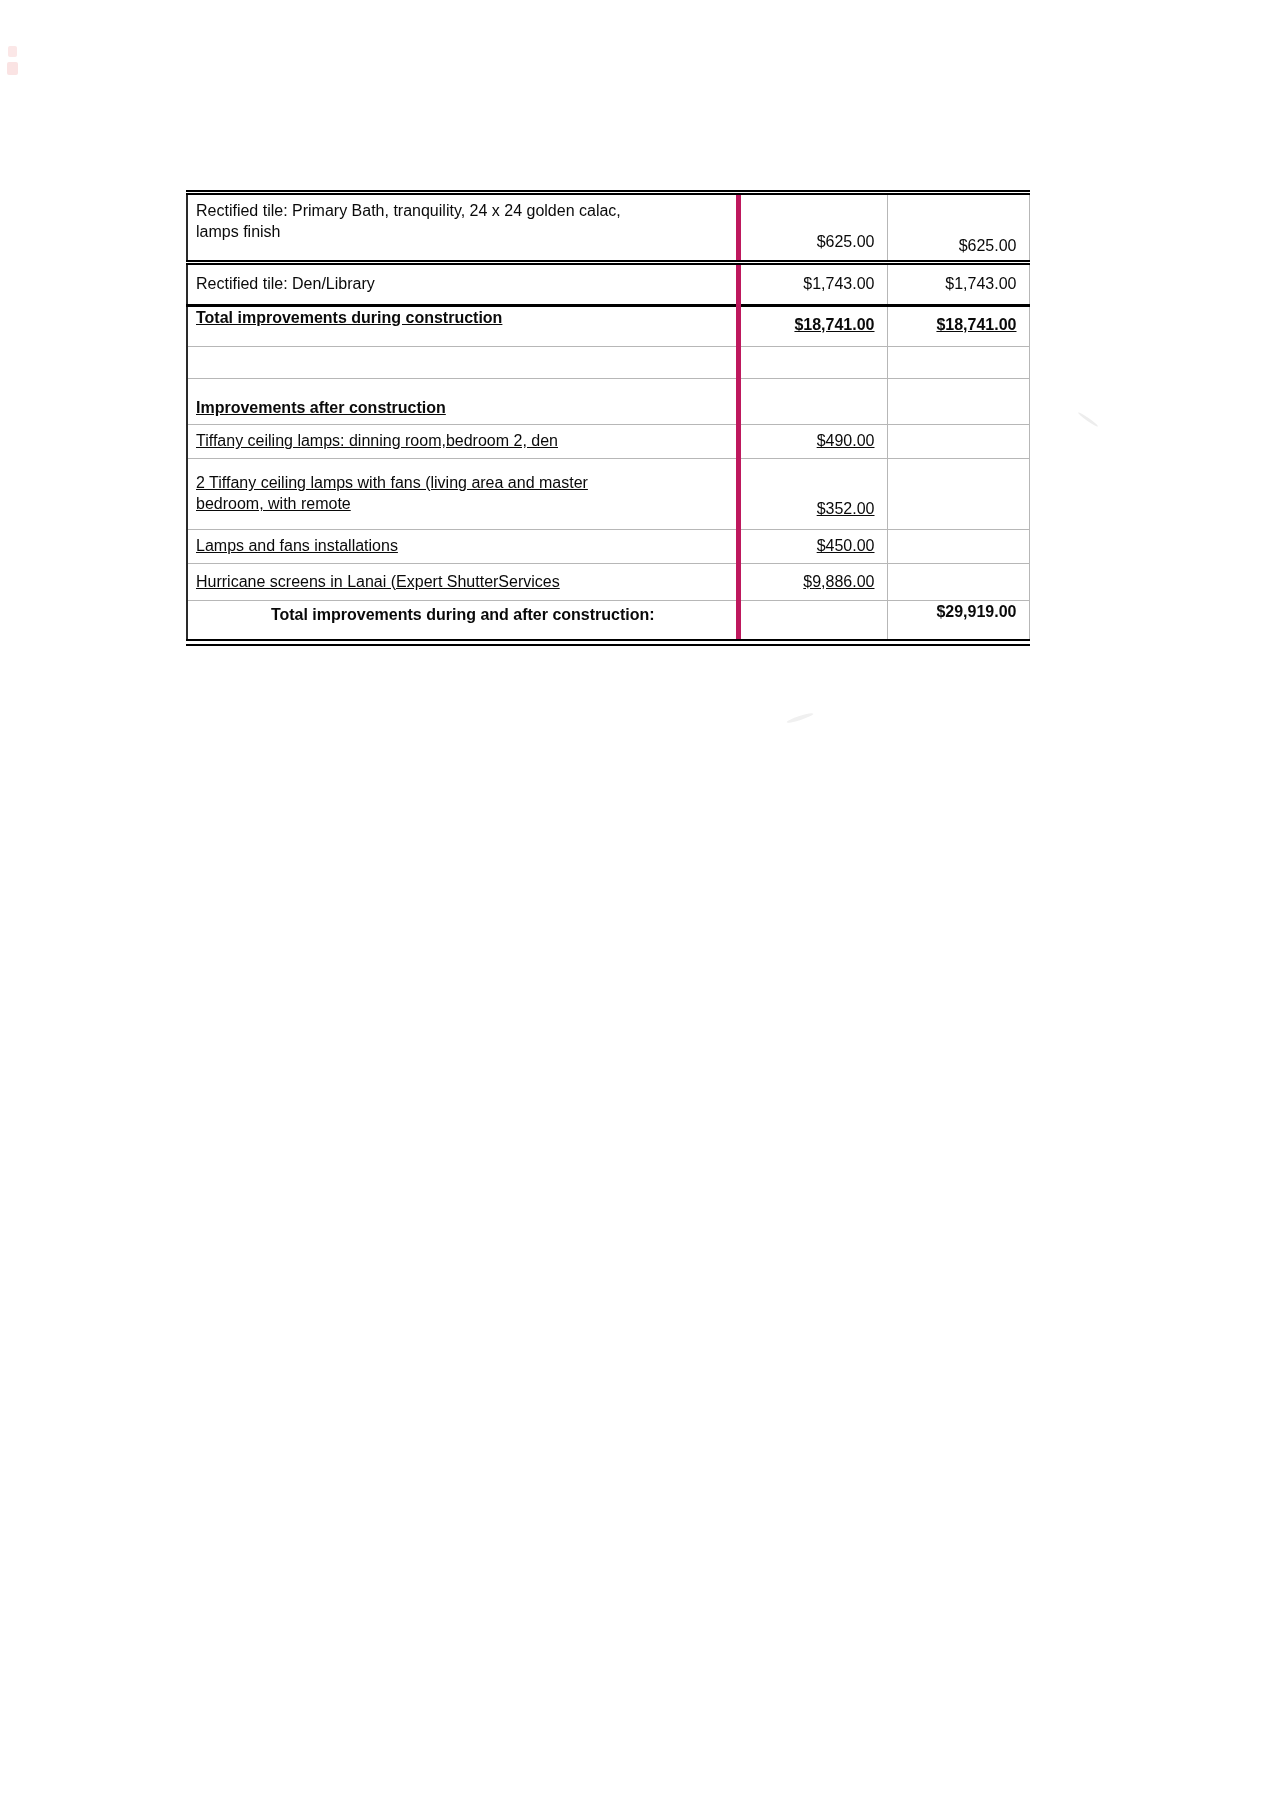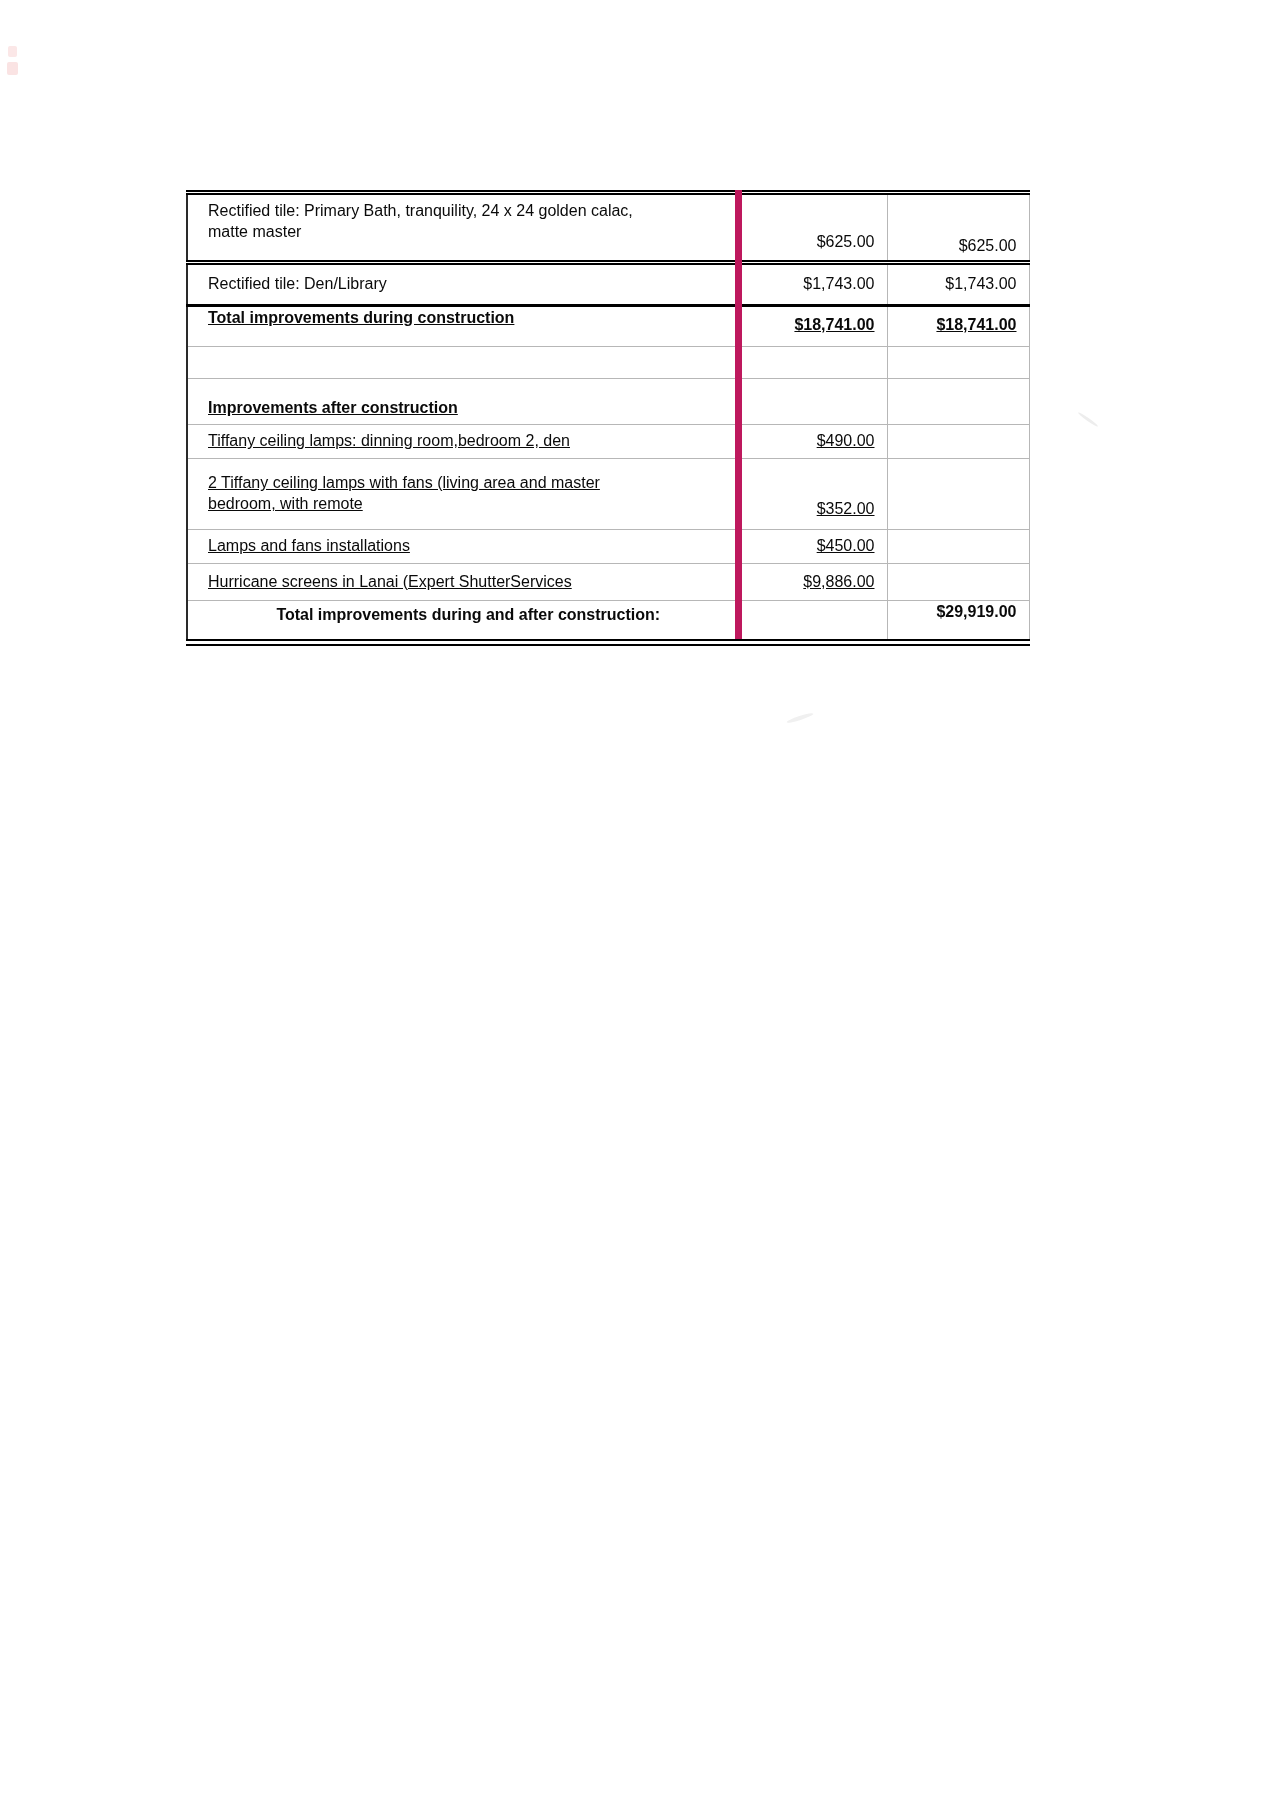--- a/index.html
+++ b/index.html
@@ -47,21 +47,21 @@
     border-right: 1px solid #b7b7b7;
     color: #0a0a0a;
     font-size: 16px;
     line-height: 1.3;
   }
   td {
     overflow: hidden;
     vertical-align: middle;
     padding: 0;
   }
-  td.c-desc { padding-left: 20px; padding-right: 6px; border-right: 7px solid #be185d; margin-top: 20px; }
+  td.c-desc { padding-left: 8px; padding-right: 6px; border-right: 5px solid #be185d; margin-top: 20px; }
   td.c-val  { text-align: right; padding-right: 12px; }
   td.c2     { border-right: 1px solid #b7b7b7; }
 
   
   tr.r1, tr.r2            { border-bottom: 5px double #000; }
   tr.r3, tr.r11           { border-bottom: 3px solid #000; }
   tr.r4, tr.r5, tr.r6,
   tr.r7, tr.r8, tr.r9,
   tr.r10                  { border-bottom: 1px solid #b7b7b7; text-decoration: underline; }
 
@@ -120,21 +120,21 @@
   <table class="improvements">
     <colgroup>
       <col style="width:551px">
       <col style="width:149px">
       <col style="width:142px">
     </colgroup>
     <tbody>
         <tr class="r1 kind-item">
           <td class="c-desc">
             <div class="line">Rectified tile: Primary Bath, tranquility, 24 x 24 golden calac,</div>
-            <div class="line">matte master</div>
+            <div class="line">lamps finish</div>
           </td>
           <td class="c-val c2">$625.00</td>
           <td class="c-val c3">$625.00</td>
         </tr>
         <tr class="r3 kind-item">
           <td class="c-desc">
             <div class="line">Rectified tile: Den/Library</div>
           </td>
           <td class="c-val c2">$1,743.00</td>
           <td class="c-val c3">$1,743.00</td>

